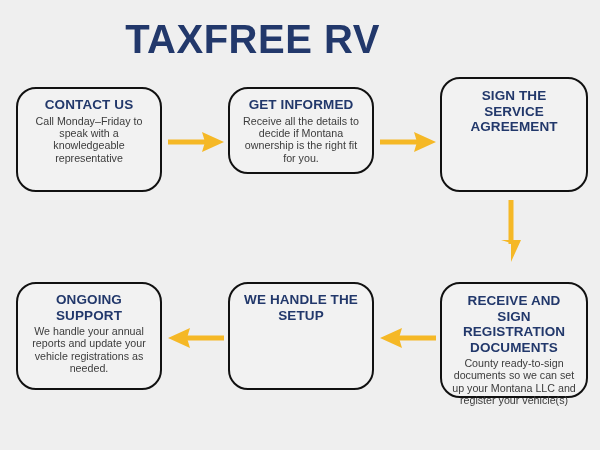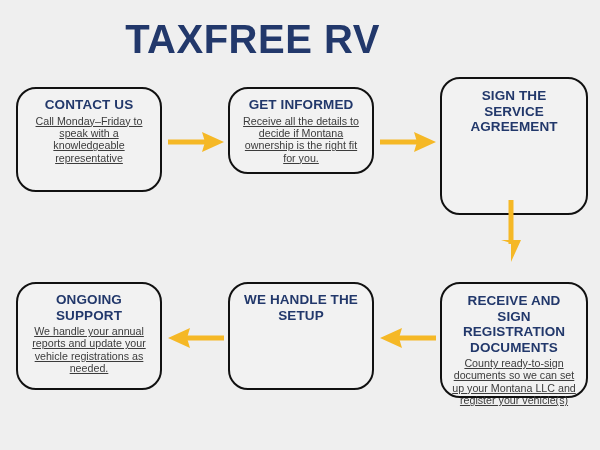--- a/index.html
+++ b/index.html
@@ -54,27 +54,26 @@
     font-size: 13.5px;
     line-height: 15.5px;
     letter-spacing: 0.1px;
     margin-bottom: 2px;
     text-transform: uppercase;
   }
   .step-body {
     color: #3c3c3c;
     font-size: 10.7px;
     line-height: 12.4px;
-    text-decoration: underline;
   }
 
   
   #box-contact-us      { left: 16px;  top: 87px;  width: 146px; height: 105px; }
   #box-get-informed    { left: 228px; top: 87px;  width: 146px; height: 87px; }
-  #box-sign-agreement  { left: 440px; top: 77px;  width: 148px; height: 138px; }
+  #box-sign-agreement  { left: 440px; top: 77px;  width: 148px; height: 115px; }
   #box-receive-docs    { left: 440px; top: 282px; width: 148px); height: 116px; }
   #box-handle-setup    { left: 228px; top: 282px; width: 146px; height: 108px; }
   #box-ongoing-support { left: 16px;  top: 282px; width: 146px; height: 108px; }
 
   #box-receive-docs { width: 148px; height: 116px; }
 
   #box-sign-agreement  { padding-top: 9px; }
   #box-receive-docs    { padding-top: 9px; }
 
   

